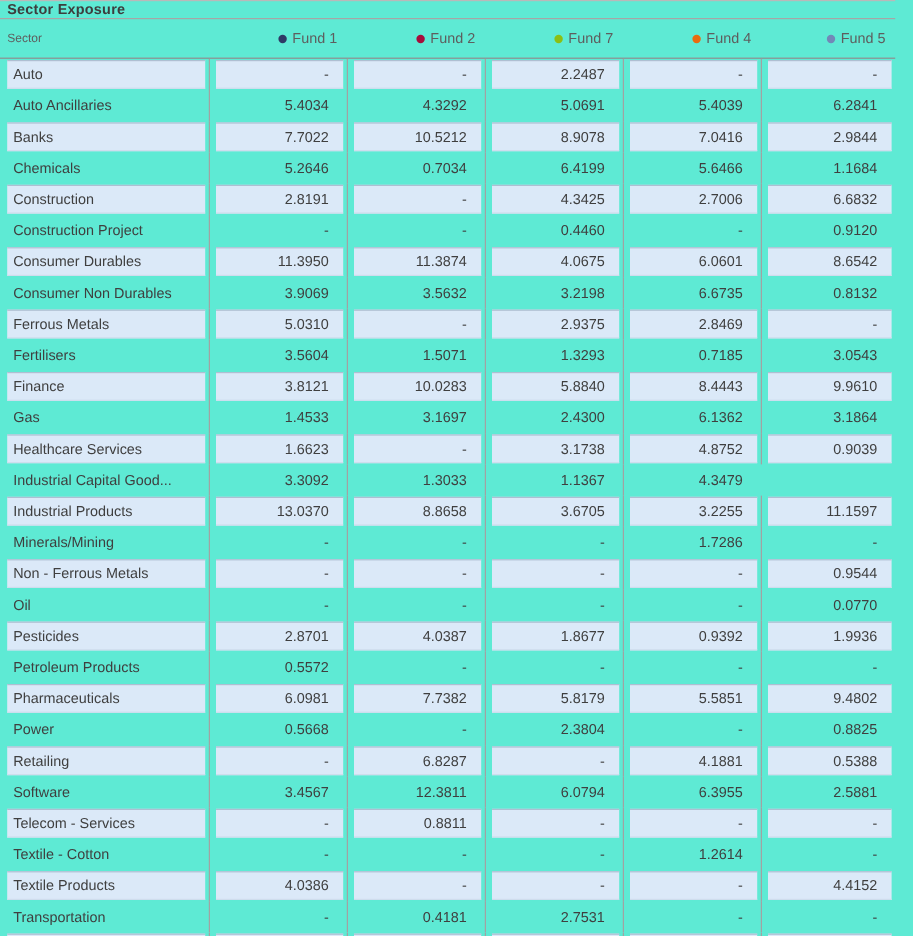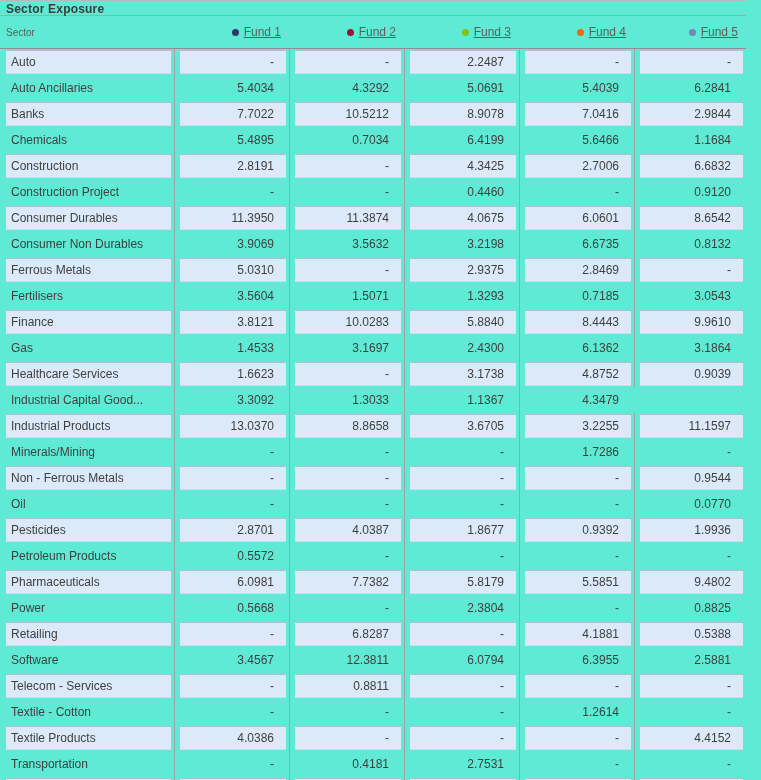--- a/index.html
+++ b/index.html
@@ -20,21 +20,20 @@
     grid-template-columns:174px 115px 115px 115px 115px 112px;
     height:32px;
     border-bottom:1px solid #8e8e8e;
     align-items:center;
   }
   .sector-h { padding-left:6px; font-size:10px; color:#5e5e5e; }
   .fund-h {
     display:flex; justify-content:flex-end; align-items:center;
     gap:5px; padding-right:8px; font-size:12px; color:#5e5e5e;
     cursor:default;
-    text-decoration:underline;
   }
   .dot { width:7px; height:7px; border-radius:50%; display:inline-block; flex:0 0 auto; }
 
   .row {
     display:grid;
     grid-template-columns:174px 115px 115px 115px 115px 112px;
     height:26px;
   }
   .cell { position:relative; }
   .fund-cell { border-left:1px solid #a2a2a2; }
@@ -70,21 +69,21 @@
     <div class="fund-h">
           <span class="dot" style="background: rgb(46, 58, 102);"></span>
           <span>Fund 1</span>
         </div>
         <div class="fund-h">
           <span class="dot" style="background: rgb(166, 13, 60);"></span>
           <span>Fund 2</span>
         </div>
         <div class="fund-h">
           <span class="dot" style="background: rgb(140, 191, 19);"></span>
-          <span>Fund 3</span>
+          <span>Fund 7</span>
         </div>
         <div class="fund-h">
           <span class="dot" style="background: rgb(233, 107, 16);"></span>
           <span>Fund 4</span>
         </div>
         <div class="fund-h">
           <span class="dot" style="background: rgb(114, 136, 184);"></span>
           <span>Fund 5</span>
         </div>
       </div>
@@ -149,21 +148,21 @@
           </div>
           <div class="cell fund-cell">
             <div class="inner">2.9844</div>
           </div>
         </div>
         <div class="row">
           <div class="cell sector-cell">
             <div class="inner">Chemicals</div>
           </div>
           <div class="cell fund-cell">
-            <div class="inner">5.4895</div>
+            <div class="inner">5.2646</div>
           </div>
           <div class="cell fund-cell">
             <div class="inner">0.7034</div>
           </div>
           <div class="cell fund-cell">
             <div class="inner">6.4199</div>
           </div>
           <div class="cell fund-cell">
             <div class="inner">5.6466</div>
           </div>

